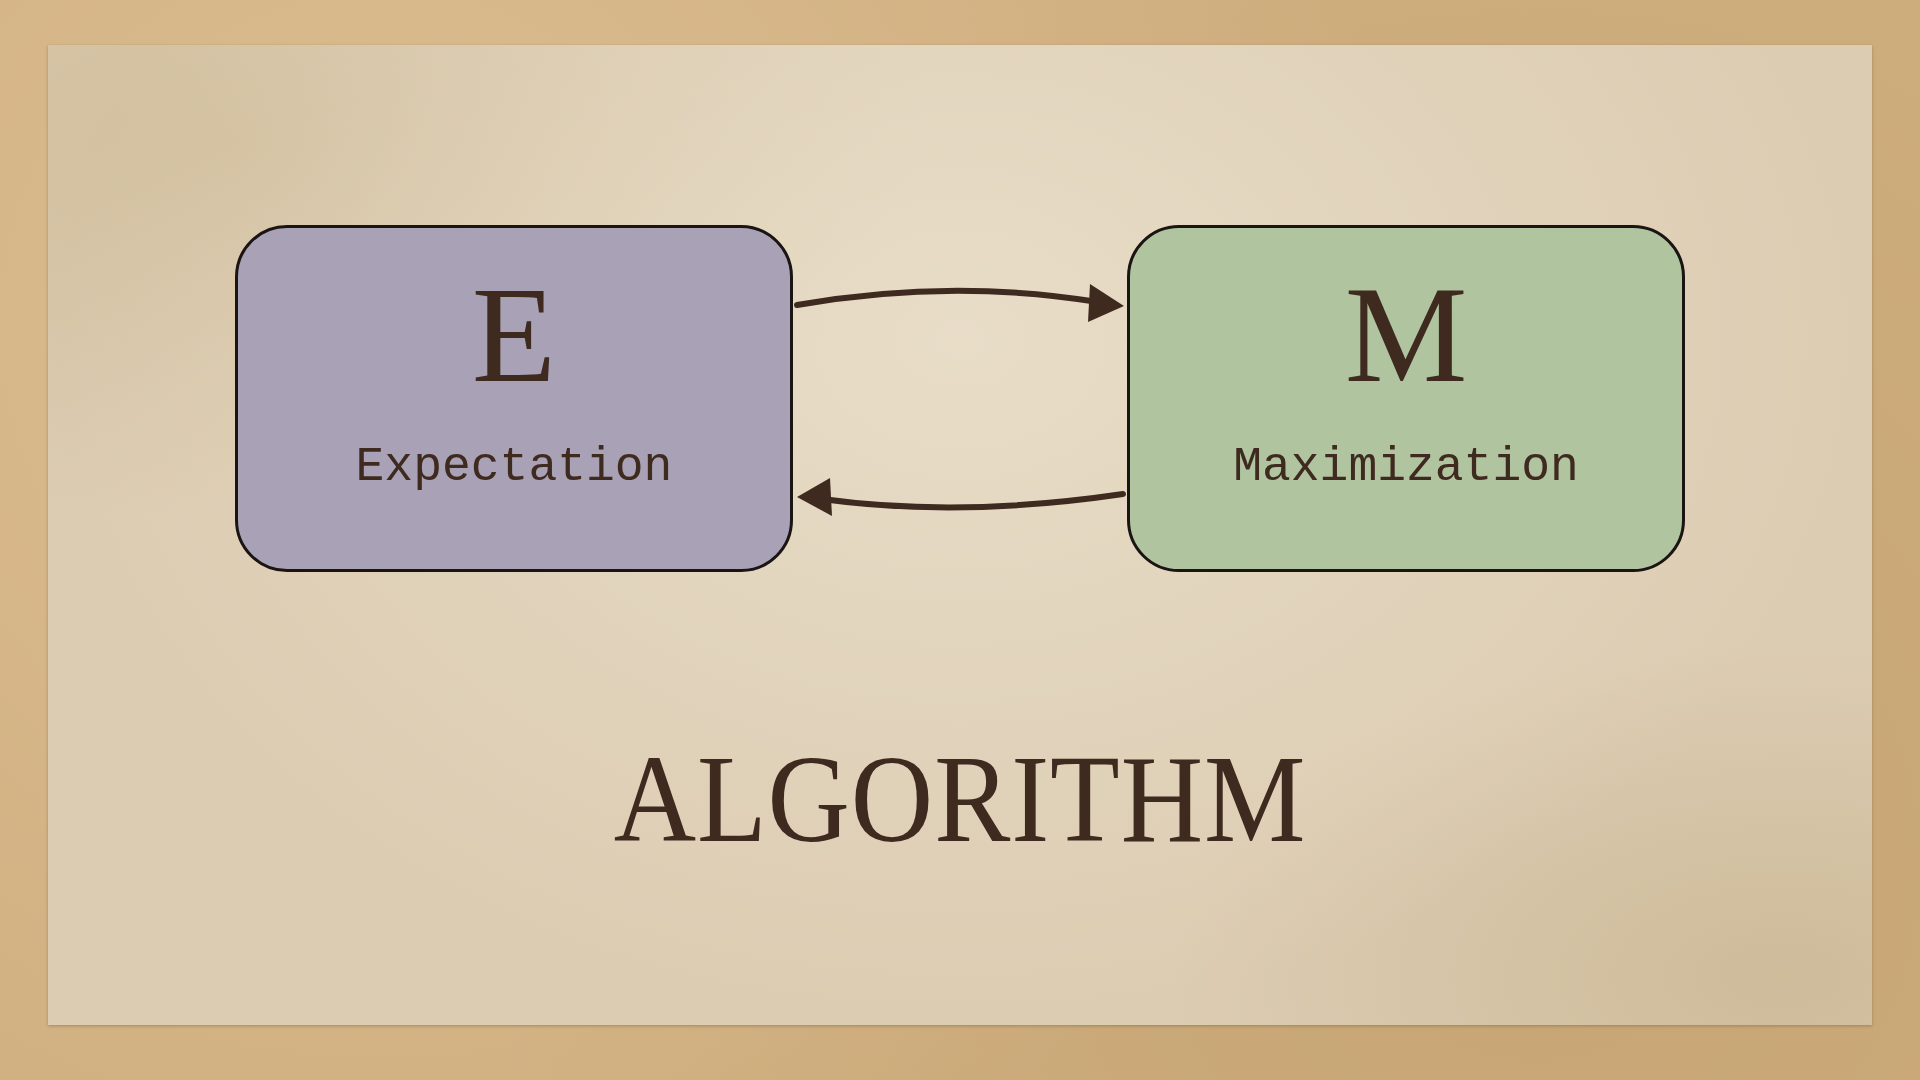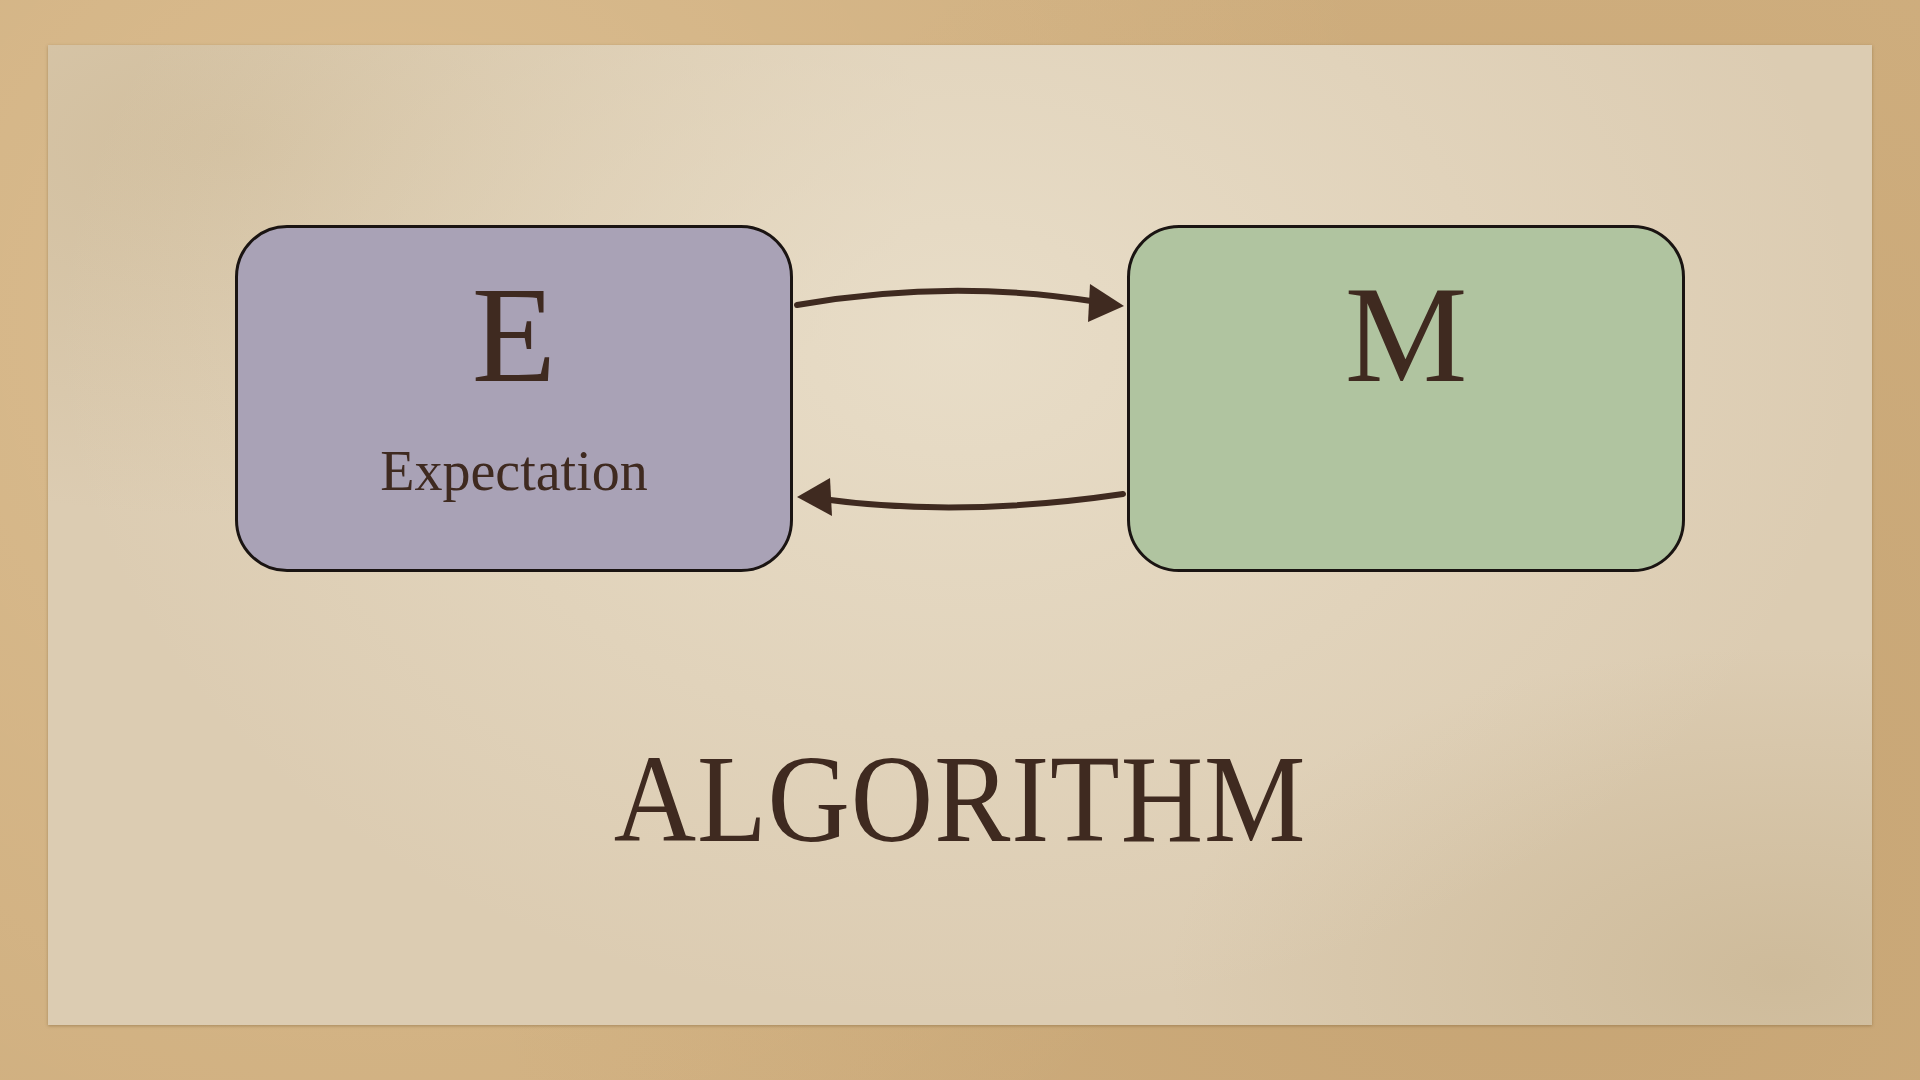--- a/index.html
+++ b/index.html
@@ -26,21 +26,21 @@
     color:#3f2a20; text-align:center;
   }
   .box.e { left:235px; }
   .box.m { left:1127px; }
   .letter {
     position:absolute; left:0; right:0; top:38px;
     font-size:138px; line-height:1; font-family:"Liberation Serif","DejaVu Serif",serif;
   }
   .word {
     position:absolute; left:0; right:0; top:215px;
-    font-size:56px; line-height:1; font-family:Liberation Serif, serif;
+    font-size:48px; line-height:1; font-family:Liberation Mono, monospace;
   }
   .arrows { position:absolute; left:0; top:0; width:1920px; height:1080px; pointer-events:none; }
   .title {
     position:absolute; left:0; width:1920px; top:738px; text-align:center;
     font-size:124px; line-height:1; color:#3f2a20; letter-spacing:1px;
     font-family:"Liberation Serif","DejaVu Serif",serif;
     transform: scaleX(0.92);
   }
 </style>
 </head>
@@ -48,20 +48,21 @@
 
 <div class="paper"></div>
 
 <div class="box e" style="background:#a9a2b6;">
   <div class="letter">E</div>
   <div class="word">Expectation</div>
 </div>
 
 <div class="box m" style="background:#b0c4a0;">
   <div class="letter">M</div>
+  <div class="word">Maximization</div>
 </div>
 
 <svg class="arrows" viewBox="0 0 1920 1080">
   <g>
     <path d="M797 305 Q 950 278 1098 302" fill="none" stroke="#3f2a20" stroke-width="6" stroke-linecap="round"></path>
     <polygon points="1090,284 1124,306 1088,322" fill="#3f2a20"></polygon>
   </g>
   <g>
     <path d="M1123 494 Q 960 518 822 499" fill="none" stroke="#3f2a20" stroke-width="6" stroke-linecap="round"></path>
     <polygon points="830,478 797,497 832,516" fill="#3f2a20"></polygon>

